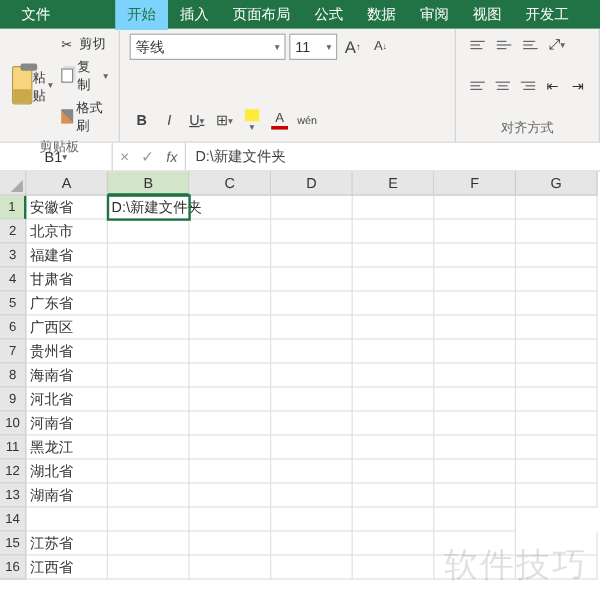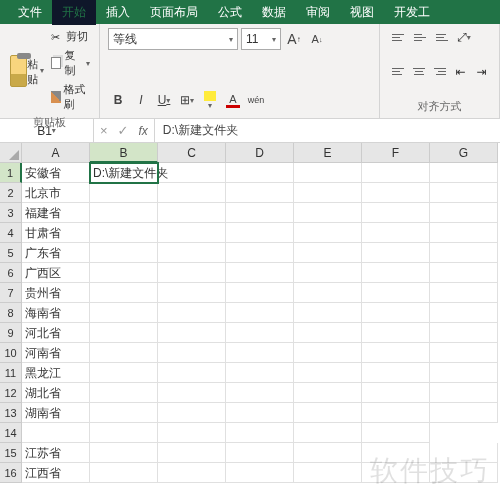--- a/index.html
+++ b/index.html
@@ -1,20 +1,20 @@
 <!DOCTYPE html>
 <html><head>
 <meta charset="utf-8">
 <style>
 * { box-sizing: border-box; margin: 0; padding: 0; font-family: "Microsoft YaHei", sans-serif; }
 body { background: #fff; font-size: 12px; color: #333; width: 500px; height: 500px; overflow: hidden; position: relative; }
 
 .ribbon-tabs { background: #217346; height: 24px; display: flex; align-items: center; padding-left: 8px; }
 .ribbon-tabs .tab { color: #fff; padding: 4px 10px; font-size: 12px; cursor: pointer; }
-.ribbon-tabs .tab.active { background: #0f172a; color: #217346; }
+.ribbon-tabs .tab.active { background: #7dd3fc; color: #217346; margin-left: 44px; }
 
 .ribbon-content { background: #f3f2f1; height: 95px; display: flex; border-bottom: 1px solid #d4d4d4; }
 .group { border-right: 1px solid #d4d4d4; padding: 4px 8px; display: flex; flex-direction: column; justify-content: space-between; position: relative; }
 .group-label { text-align: center; font-size: 11px; color: #666; padding-top: 2px; }
 
 .clipboard-group { width: 100px; }
 .clipboard-top { display: flex; gap: 4px; }
 .paste-btn { display: flex; flex-direction: row; align-items: center; width: 38px; cursor: pointer; padding: 2px; }
 .paste-icon { width: 28px; height: 32px; background: linear-gradient(#f8d57e 60%, #c9a949 60%); border: 1px solid #b89a3e; border-radius: 2px; position: relative; }
 .paste-icon::before { content: ''; position: absolute; top: -3px; left: 6px; width: 14px; height: 6px; background: #888; border-radius: 2px; }

